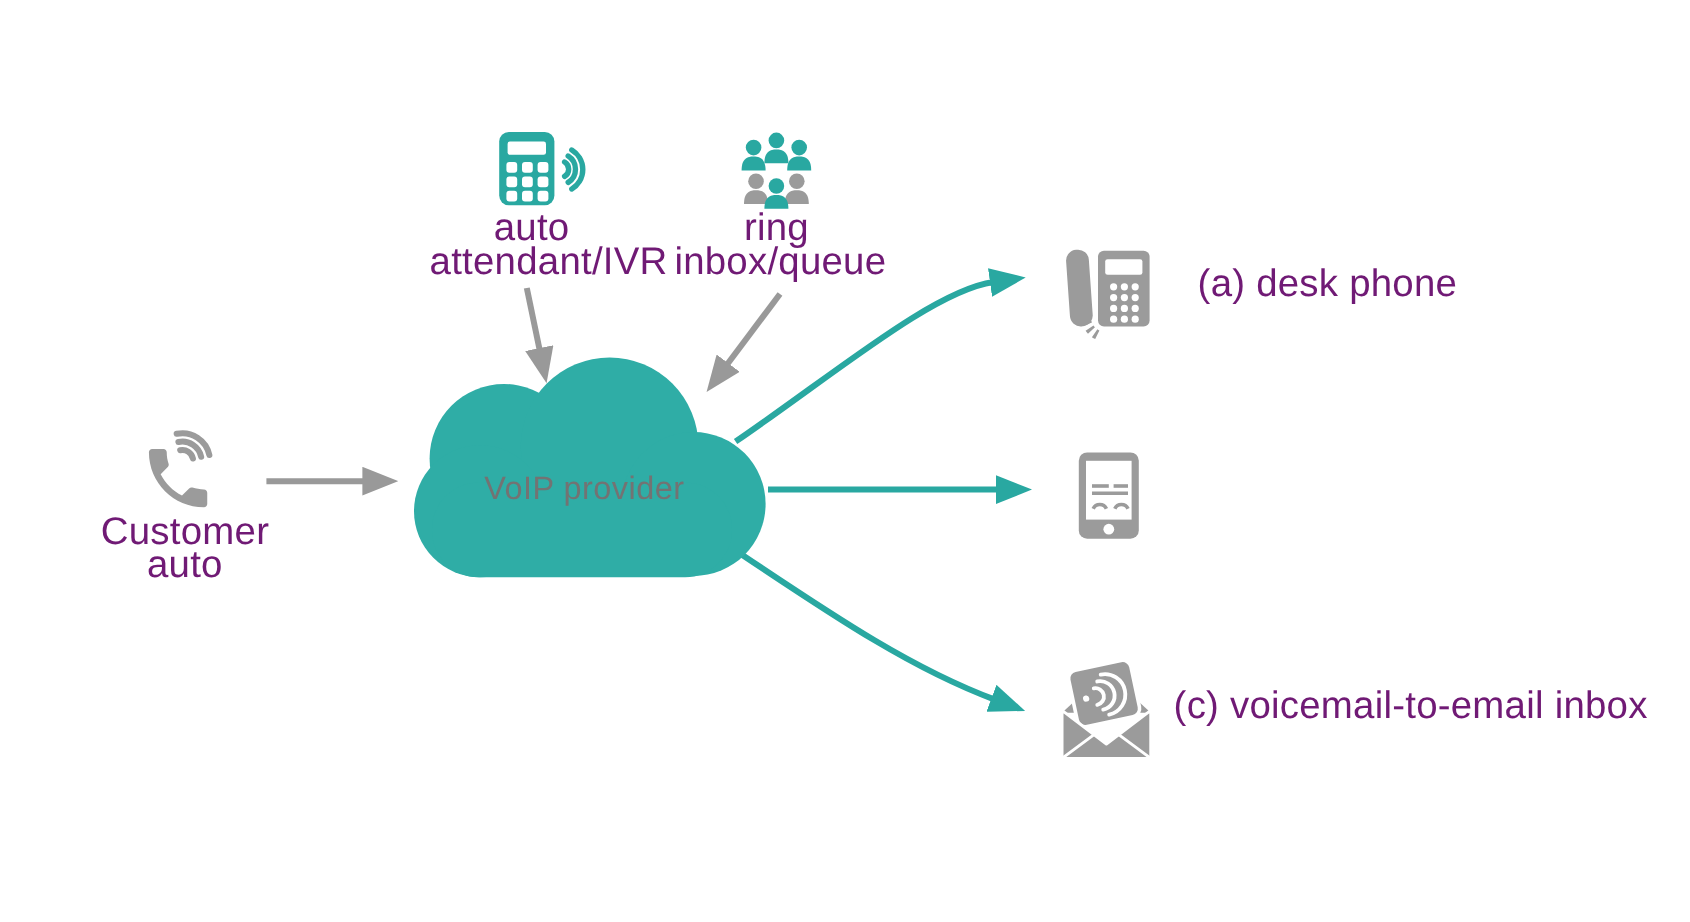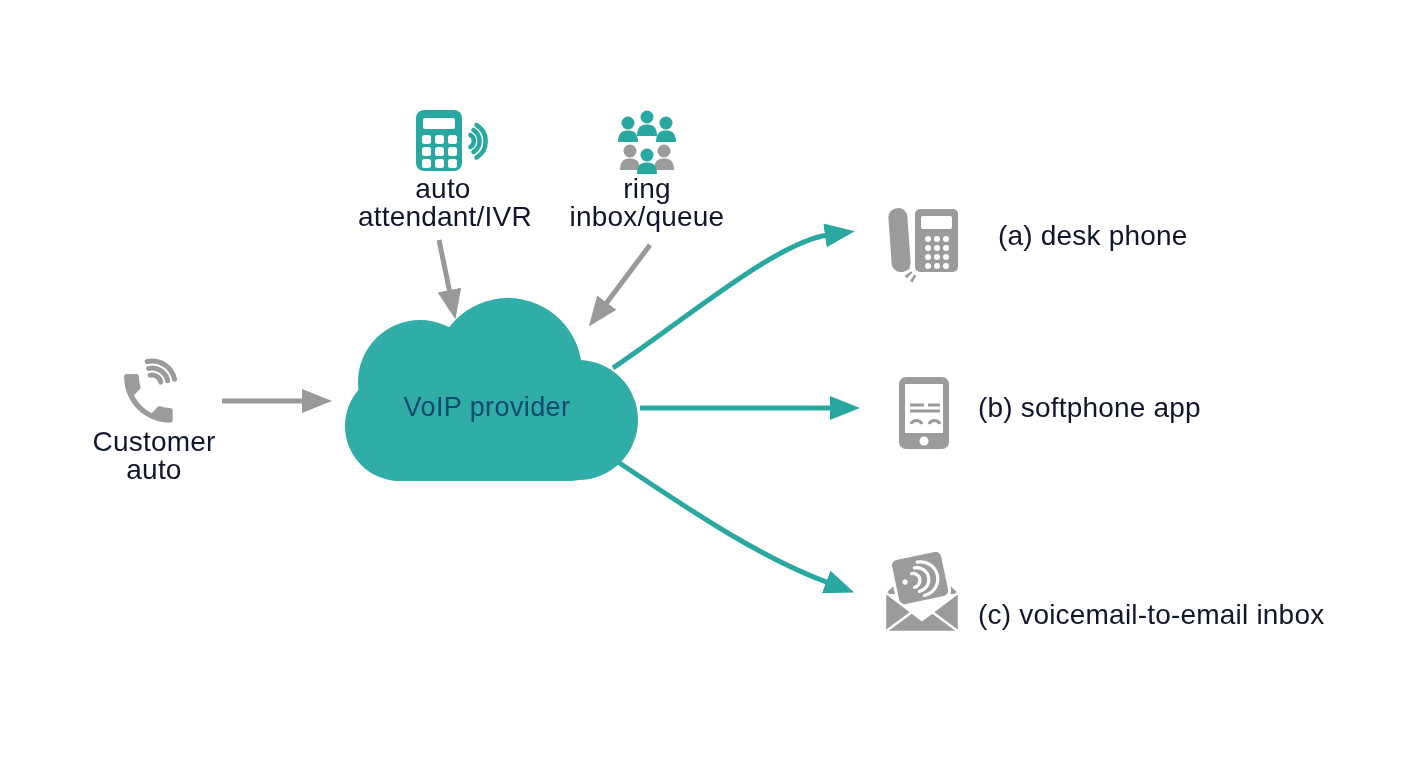--- a/index.html
+++ b/index.html
@@ -3,34 +3,34 @@
 <meta charset="utf-8">
 <style>
   html,body{margin:0;padding:0;}
   body{
     width:1408px;height:768px;background:#ffffff;overflow:hidden;position:relative;
     font-family:"Liberation Sans", sans-serif;
   }
   .stage{position:absolute;inset:0;width:1408px;height:768px;}
   svg.layer{position:absolute;left:0;top:0;}
   .lbl{
-    position:absolute;color:#0f172a;font-size:28px;line-height:28px;
+    position:absolute;color:#701a75;font-size:32px;line-height:28px;
     letter-spacing:0.2px;
   }
   .lbl.center{text-align:center;}
   .cloud-label{
     position:absolute;left:385px;top:392px;width:204px;text-align:center;
-    color:#0c4a6e;font-size:27px;font-weight:500;letter-spacing:0.4px;
+    color:#737373;font-size:27px;font-weight:500;letter-spacing:0.4px;
   }
   .lbl-customer{left:84px;top:428px;width:140px;}
   .lbl-auto{left:358px;top:175px;width:170px;}
   .lbl-ring{left:562px;top:175px;width:170px;}
   .lbl-a{left:978px;top:222px;width:360px;margin-left:20px;}
   .lbl-b{left:978px;top:394px;width:360px;}
-  .lbl-c{left:978px;top:573px;width:400px;margin-top:28px;}
+  .lbl-c{left:978px;top:573px;width:400px;}
 </style>
 </head>
 <body>
 
 <div class="stage">
 
   <svg class="layer" width="1408" height="768" viewBox="0 0 1408 768">
     <defs>
       <marker id="arrGray" markerWidth="6" markerHeight="4.8" refX="0.6" refY="2.4" orient="auto" markerUnits="strokeWidth">
         <path d="M0,0 L6,2.4 L0,4.8 Z" fill="#999999"></path>
@@ -162,16 +162,15 @@
   <div class="cloud-label">VoIP provider</div>
 
   <div class="lbl center lbl-customer">Customer auto</div>
 
   <div class="lbl center lbl-auto">auto attendant/IVR</div>
 
   <div class="lbl center lbl-ring">ring inbox/queue</div>
 
   <div class="lbl lbl-a">(a) desk phone</div>
 
-  <div class="lbl lbl-b">(b) softphone app</div>
 
   <div class="lbl lbl-c">(c) voicemail-to-email inbox</div>
 </div>
 
 </body></html>

